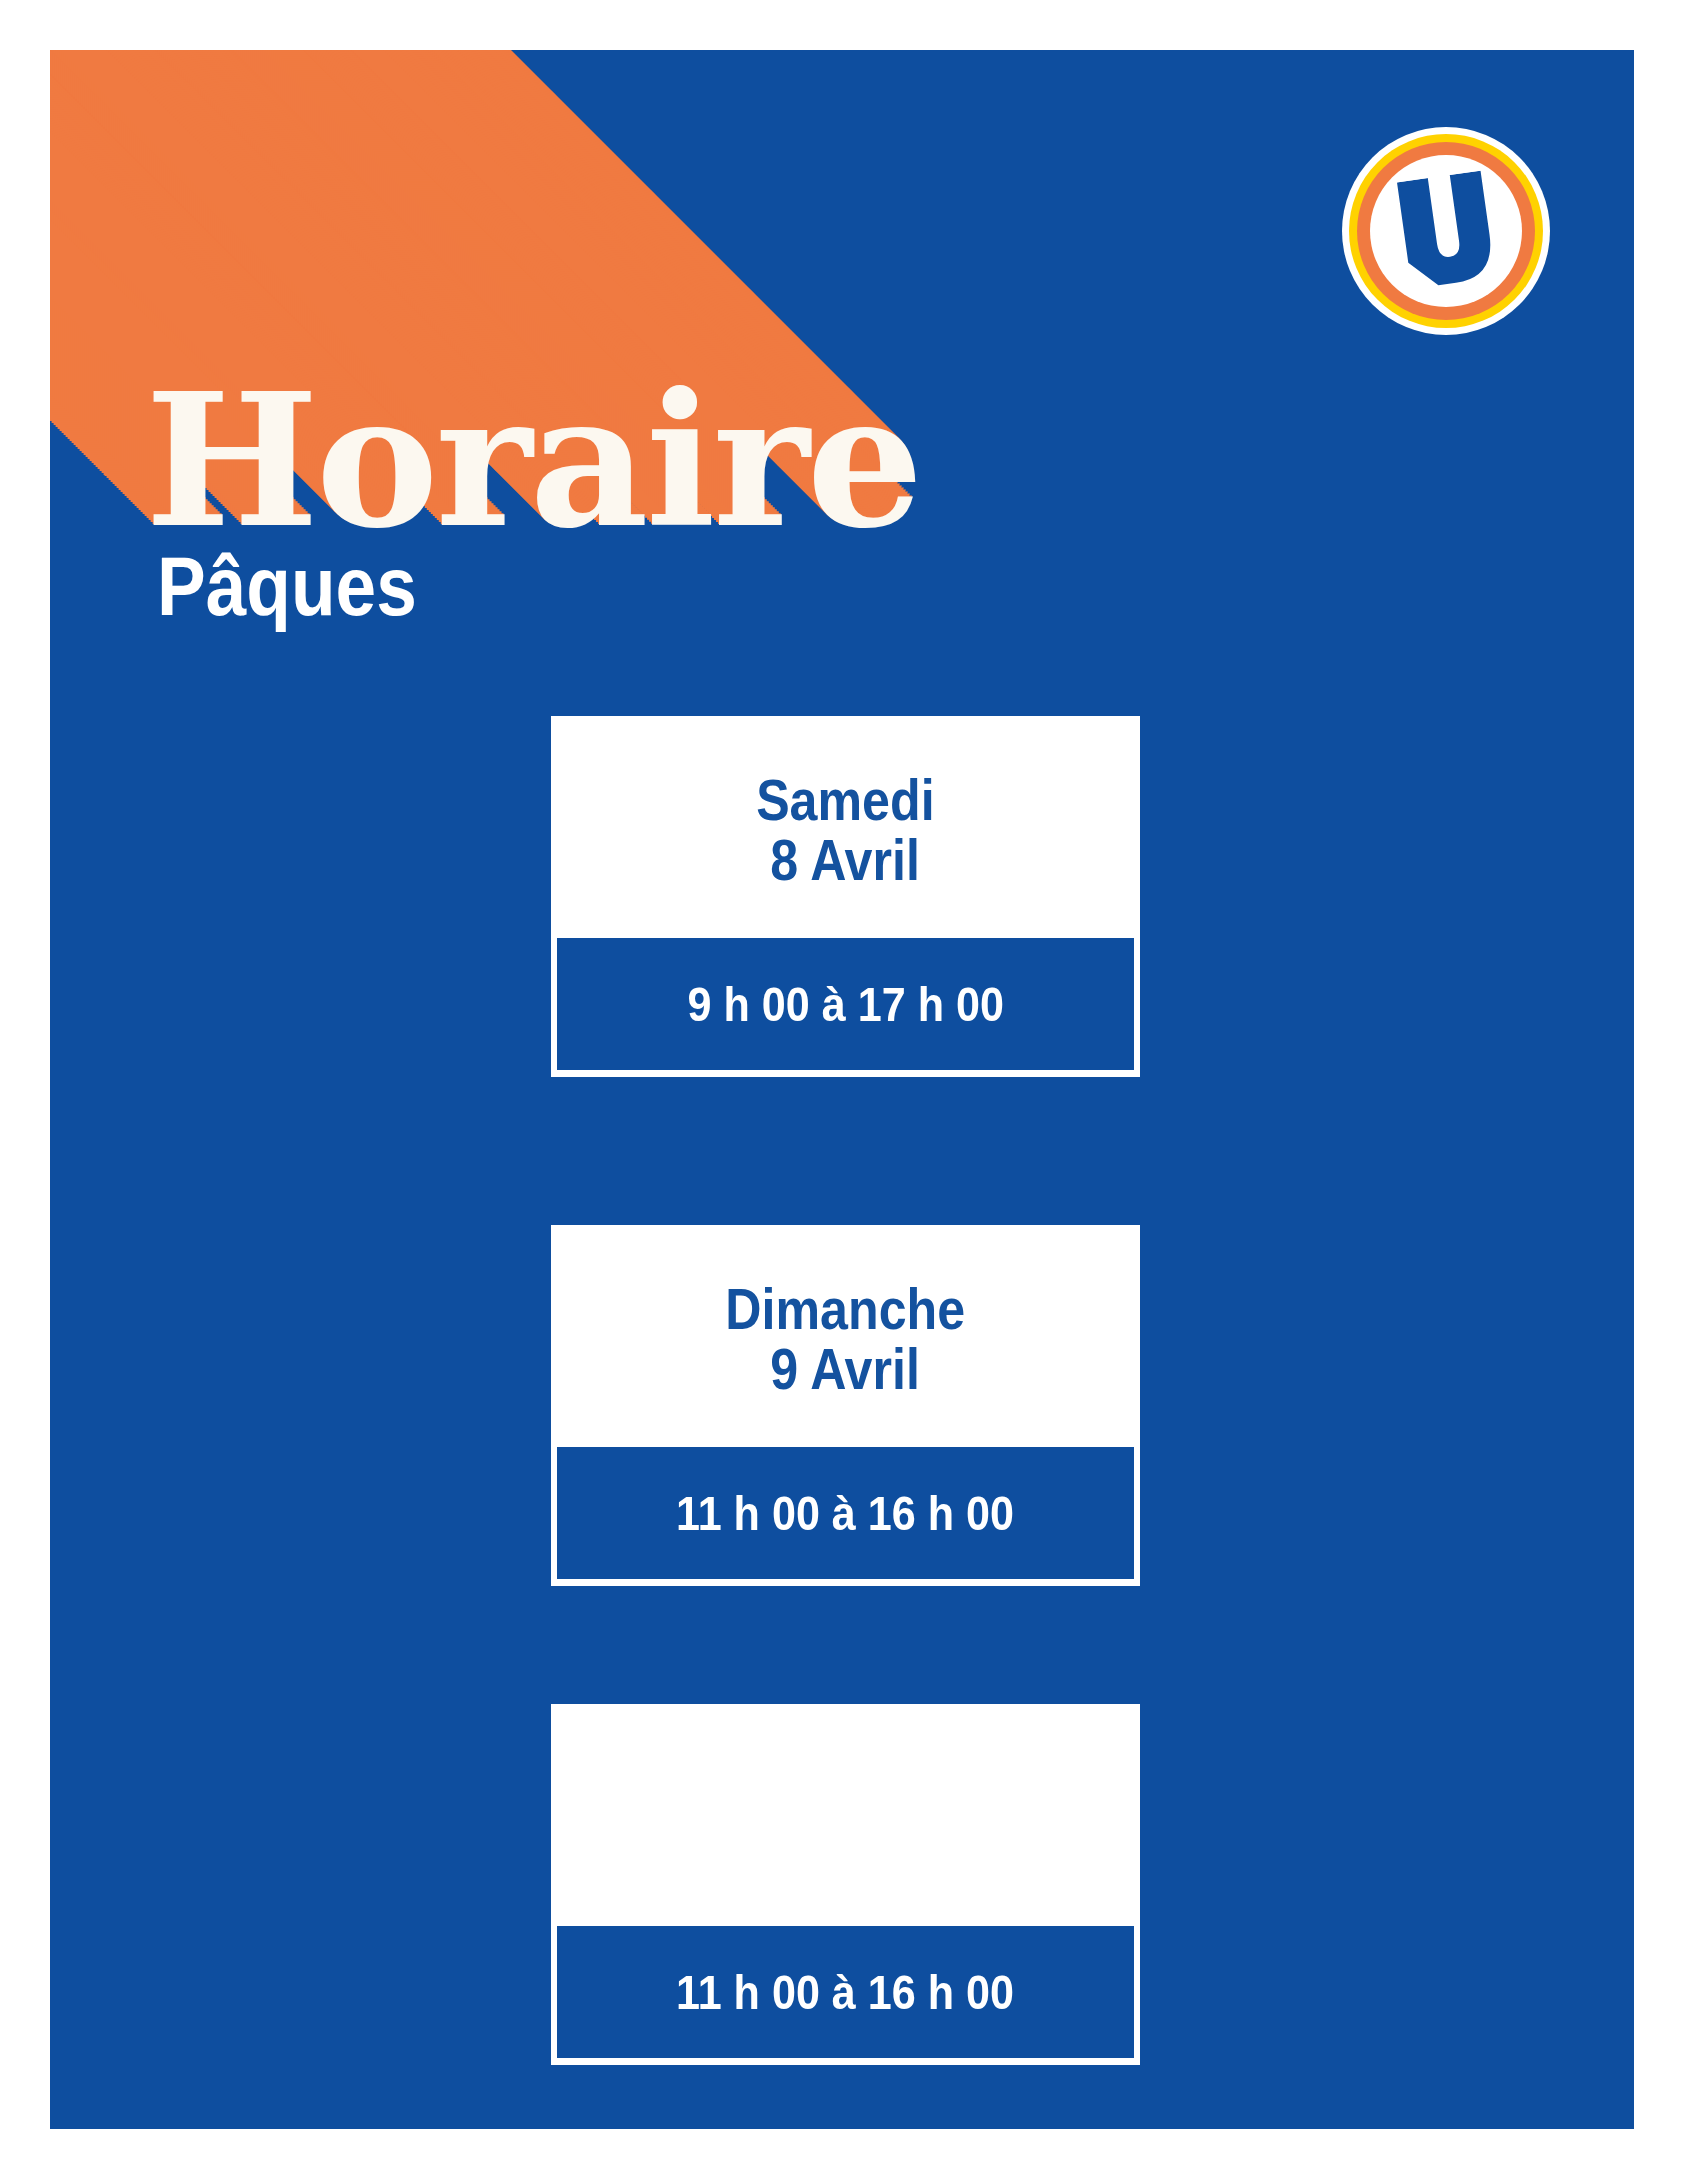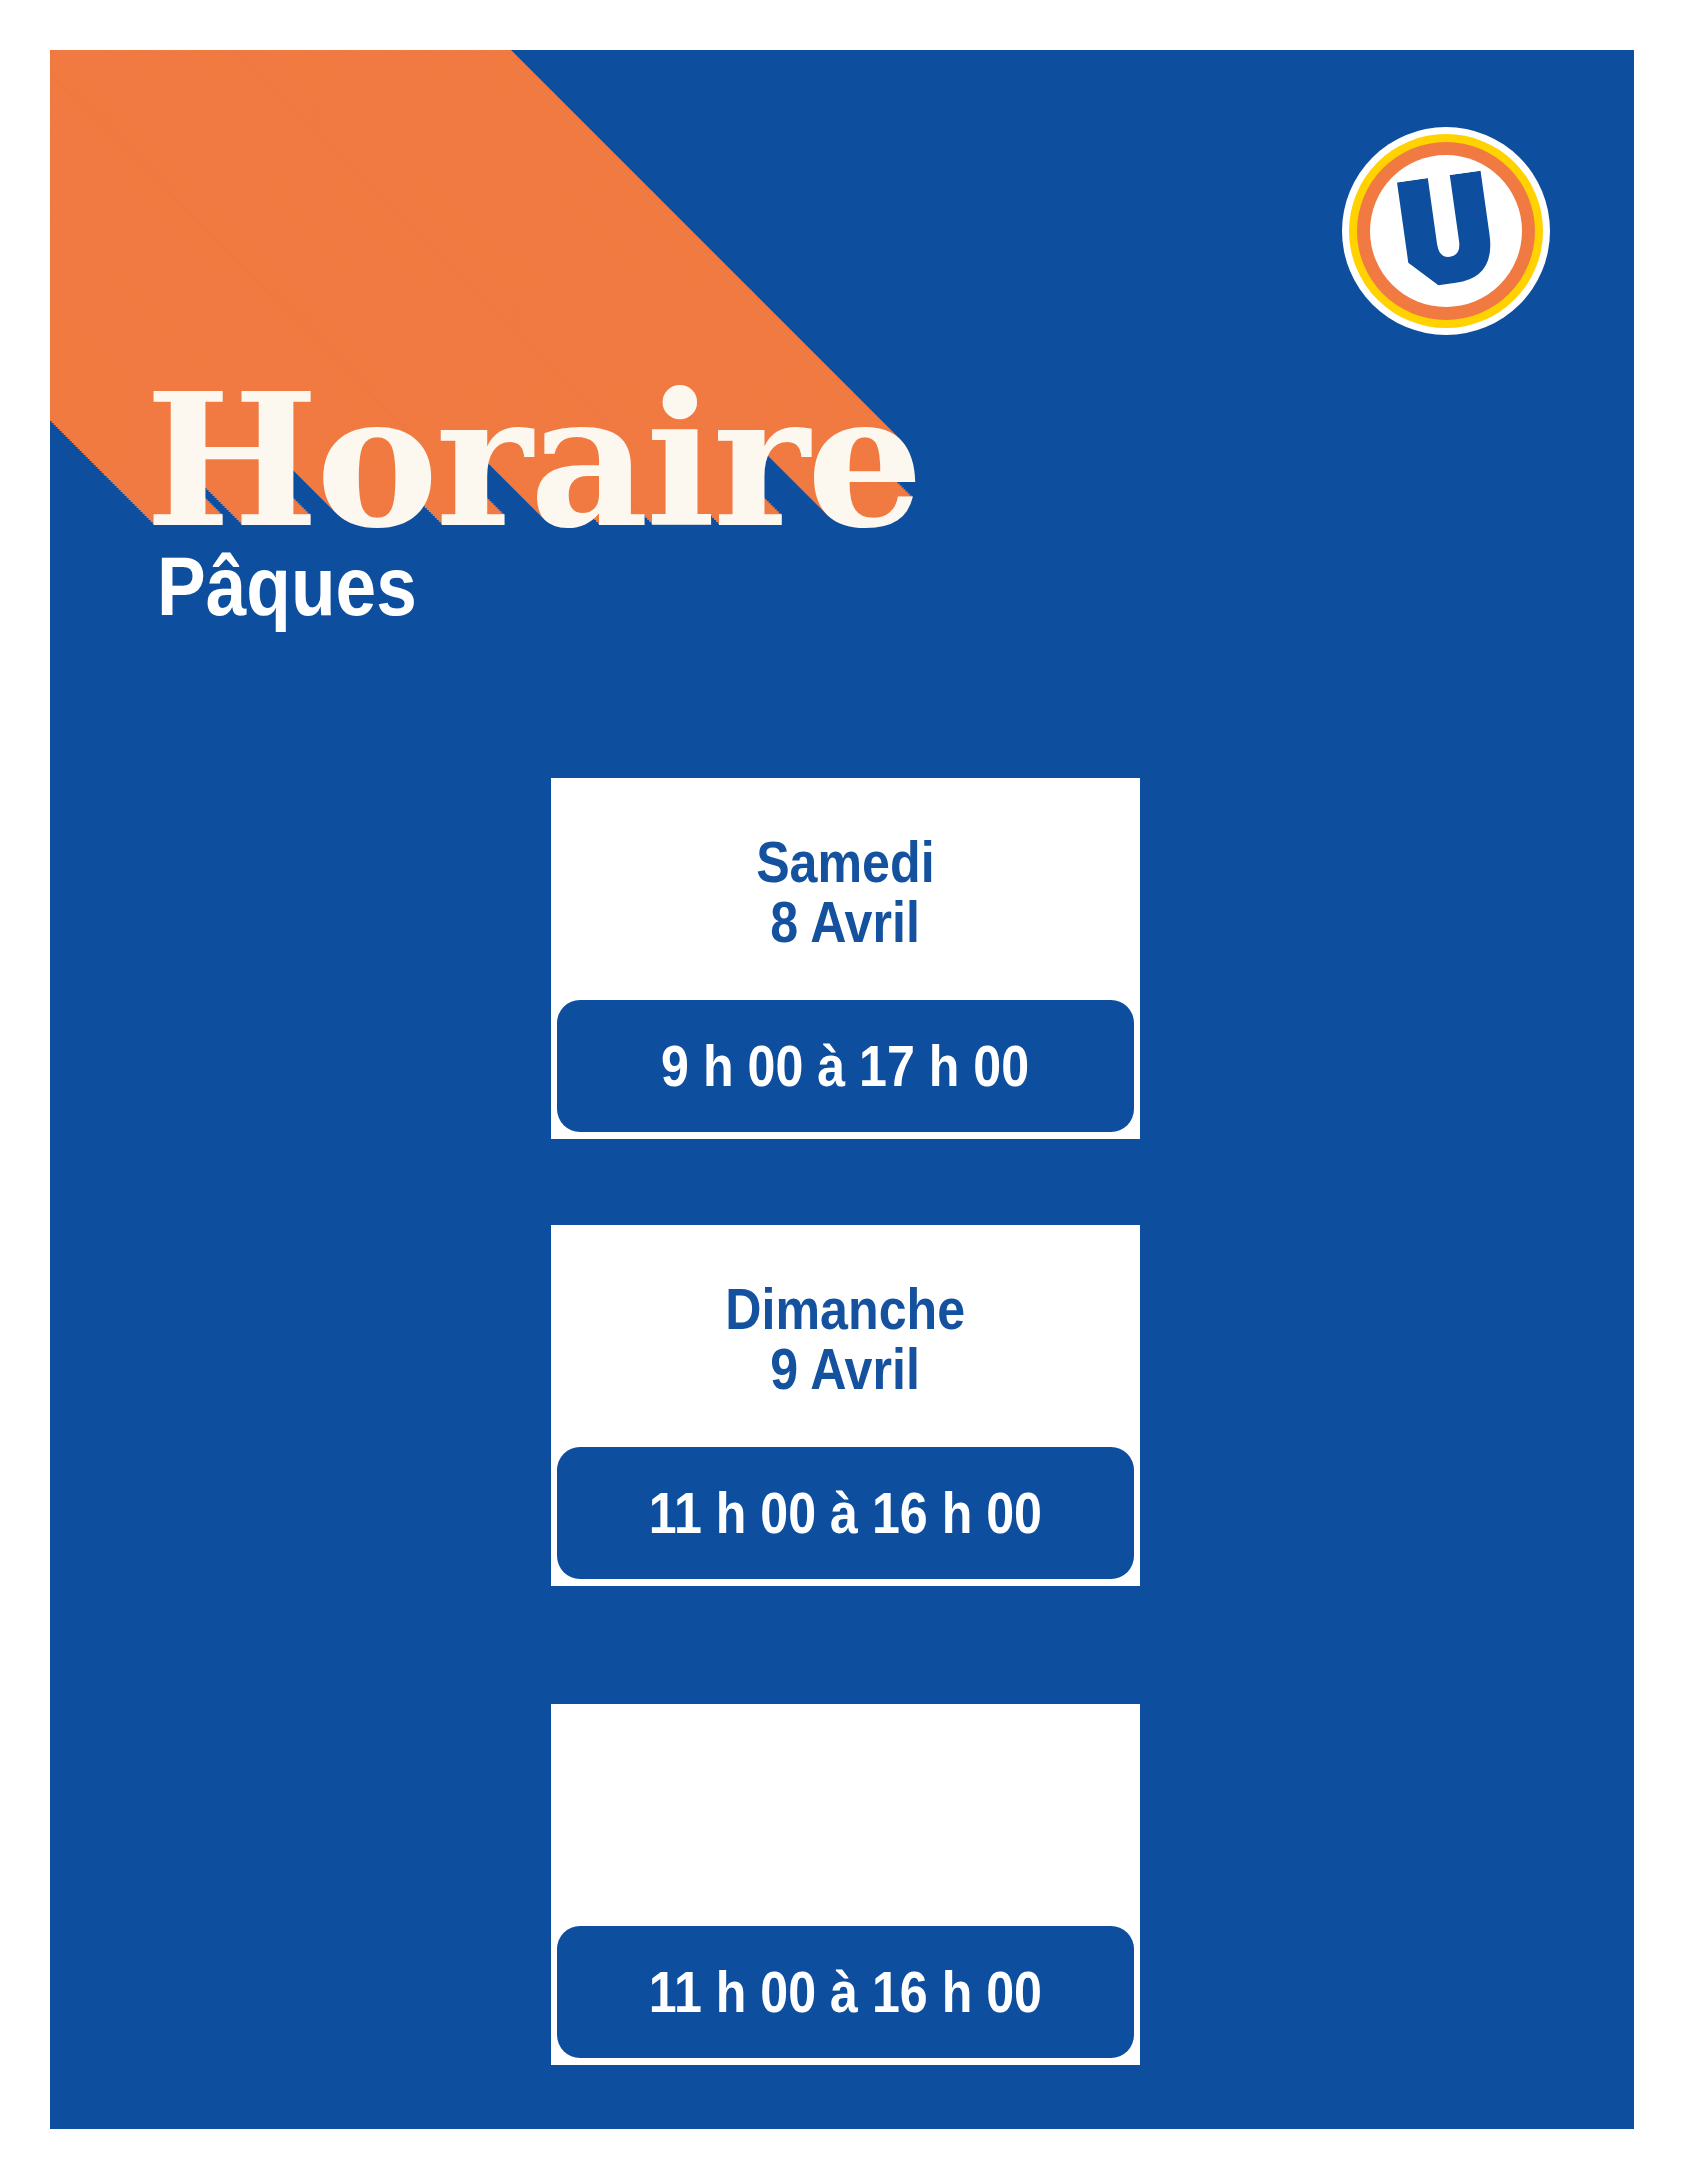--- a/index.html
+++ b/index.html
@@ -30,33 +30,33 @@
   }
   .ring-yellow{width:100%;height:100%;border-radius:50%;background:var(--yellow,#FFD200);
     padding:8px;box-sizing:border-box;}
   .ring-orange{width:100%;height:100%;border-radius:50%;background:var(--orange,#F07A41);
     padding:13px;box-sizing:border-box;}
   .logo-center{width:100%;height:100%;border-radius:50%;background:#ffffff;
     display:flex;align-items:center;justify-content:center;}
   .u-svg{width:115px;height:111px;transform:rotate(-8deg);fill:var(--blue,#0E4E9F);}
   
   .card{position:absolute;left:501px;width:589px;height:361px;background:#ffffff;}
-  .card.c1{top:728px}.card.c2{top:1175px}.card.c3{top:1654px}
+  .card.c1{top:666px}.card.c2{top:1175px}.card.c3{top:1654px}
   .date-area{
     position:absolute;left:0;right:0;top:0;height:222px;
     display:flex;flex-direction:column;align-items:center;justify-content:center;
     padding-top:6px;box-sizing:border-box;text-align:center;
     color:var(--text-blue,#14529F);font-weight:bold;font-size:57px;line-height:60px;
     white-space:nowrap;
   }
   .time-bar{
     position:absolute;left:6px;right:6px;top:222px;bottom:7px;
     background:var(--blue,#0E4E9F);
     display:flex;align-items:center;justify-content:center;
-    color:#ffffff;font-weight:bold;font-size:57px;white-space:nowrap;border-radius:23px;
+    color:#ffffff;font-weight:bold;font-size:49px;white-space:nowrap;
   }
 </style>
 </head>
 <body>
 
 <div class="page">
   <div class="canvas">
 
     <h1 class="title" style="text-shadow: rgb(240, 122, 65) -1px -1px 0px, rgb(240, 122, 65) -3px -3px 0px, rgb(240, 122, 65) -5px -5px 0px, rgb(240, 122, 65) -7px -7px 0px, rgb(240, 122, 65) -9px -9px 0px, rgb(240, 122, 65) -11px -11px 0px, rgb(240, 122, 65) -13px -13px 0px, rgb(240, 122, 65) -15px -15px 0px, rgb(240, 122, 65) -17px -17px 0px, rgb(240, 122, 65) -19px -19px 0px, rgb(240, 122, 65) -21px -21px 0px, rgb(240, 122, 65) -23px -23px 0px, rgb(240, 122, 65) -25px -25px 0px, rgb(240, 122, 65) -27px -27px 0px, rgb(240, 122, 65) -29px -29px 0px, rgb(240, 122, 65) -31px -31px 0px, rgb(240, 122, 65) -33px -33px 0px, rgb(240, 122, 65) -35px -35px 0px, rgb(240, 122, 65) -37px -37px 0px, rgb(240, 122, 65) -39px -39px 0px, rgb(240, 122, 65) -41px -41px 0px, rgb(240, 122, 65) -43px -43px 0px, rgb(240, 122, 65) -45px -45px 0px, rgb(240, 122, 65) -47px -47px 0px, rgb(240, 122, 65) -49px -49px 0px, rgb(240, 122, 65) -50px -50px 0px, rgb(240, 122, 65) -52px -52px 0px, rgb(240, 122, 65) -54px -54px 0px, rgb(240, 122, 65) -56px -56px 0px, rgb(240, 122, 65) -58px -58px 0px, rgb(240, 122, 65) -60px -60px 0px, rgb(240, 122, 65) -62px -62px 0px, rgb(240, 122, 65) -64px -64px 0px, rgb(240, 122, 65) -66px -66px 0px, rgb(240, 122, 65) -68px -68px 0px, rgb(240, 122, 65) -70px -70px 0px, rgb(240, 122, 65) -72px -72px 0px, rgb(240, 122, 65) -74px -74px 0px, rgb(240, 122, 65) -76px -76px 0px, rgb(240, 122, 65) -78px -78px 0px, rgb(240, 122, 65) -80px -80px 0px, rgb(240, 122, 65) -82px -82px 0px, rgb(240, 122, 65) -84px -84px 0px, rgb(240, 122, 65) -86px -86px 0px, rgb(240, 122, 65) -88px -88px 0px, rgb(240, 122, 65) -90px -90px 0px, rgb(240, 122, 65) -92px -92px 0px, rgb(240, 122, 65) -94px -94px 0px, rgb(240, 122, 65) -96px -96px 0px, rgb(240, 122, 65) -98px -98px 0px, rgb(240, 122, 65) -100px -100px 0px, rgb(240, 122, 65) -102px -102px 0px, rgb(240, 122, 65) -104px -104px 0px, rgb(240, 122, 65) -106px -106px 0px, rgb(240, 122, 65) -108px -108px 0px, rgb(240, 122, 65) -110px -110px 0px, rgb(240, 122, 65) -112px -112px 0px, rgb(240, 122, 65) -114px -114px 0px, rgb(240, 122, 65) -116px -116px 0px, rgb(240, 122, 65) -118px -118px 0px, rgb(240, 122, 65) -120px -120px 0px, rgb(240, 122, 65) -122px -122px 0px, rgb(240, 122, 65) -124px -124px 0px, rgb(240, 122, 65) -126px -126px 0px, rgb(240, 122, 65) -128px -128px 0px, rgb(240, 122, 65) -130px -130px 0px, rgb(240, 122, 65) -132px -132px 0px, rgb(240, 122, 65) -134px -134px 0px, rgb(240, 122, 65) -136px -136px 0px, rgb(240, 122, 65) -138px -138px 0px, rgb(240, 122, 65) -140px -140px 0px, rgb(240, 122, 65) -142px -142px 0px, rgb(240, 122, 65) -144px -144px 0px, rgb(240, 122, 65) -146px -146px 0px, rgb(240, 122, 65) -148px -148px 0px, rgb(240, 122, 65) -149px -149px 0px, rgb(240, 122, 65) -151px -151px 0px, rgb(240, 122, 65) -153px -153px 0px, rgb(240, 122, 65) -155px -155px 0px, rgb(240, 122, 65) -157px -157px 0px, rgb(240, 122, 65) -159px -159px 0px, rgb(240, 122, 65) -161px -161px 0px, rgb(240, 122, 65) -163px -163px 0px, rgb(240, 122, 65) -165px -165px 0px, rgb(240, 122, 65) -167px -167px 0px, rgb(240, 122, 65) -169px -169px 0px, rgb(240, 122, 65) -171px -171px 0px, rgb(240, 122, 65) -173px -173px 0px, rgb(240, 122, 65) -175px -175px 0px, rgb(240, 122, 65) -177px -177px 0px, rgb(240, 122, 65) -179px -179px 0px, rgb(240, 122, 65) -181px -181px 0px, rgb(240, 122, 65) -183px -183px 0px, rgb(240, 122, 65) -185px -185px 0px, rgb(240, 122, 65) -187px -187px 0px, rgb(240, 122, 65) -189px -189px 0px, rgb(240, 122, 65) -191px -191px 0px, rgb(240, 122, 65) -193px -193px 0px, rgb(240, 122, 65) -195px -195px 0px, rgb(240, 122, 65) -197px -197px 0px, rgb(240, 122, 65) -199px -199px 0px, rgb(240, 122, 65) -201px -201px 0px, rgb(240, 122, 65) -203px -203px 0px, rgb(240, 122, 65) -205px -205px 0px, rgb(240, 122, 65) -207px -207px 0px, rgb(240, 122, 65) -209px -209px 0px, rgb(240, 122, 65) -211px -211px 0px, rgb(240, 122, 65) -213px -213px 0px, rgb(240, 122, 65) -215px -215px 0px, rgb(240, 122, 65) -217px -217px 0px, rgb(240, 122, 65) -219px -219px 0px, rgb(240, 122, 65) -221px -221px 0px, rgb(240, 122, 65) -223px -223px 0px, rgb(240, 122, 65) -225px -225px 0px, rgb(240, 122, 65) -227px -227px 0px, rgb(240, 122, 65) -229px -229px 0px, rgb(240, 122, 65) -231px -231px 0px, rgb(240, 122, 65) -233px -233px 0px, rgb(240, 122, 65) -235px -235px 0px, rgb(240, 122, 65) -237px -237px 0px, rgb(240, 122, 65) -239px -239px 0px, rgb(240, 122, 65) -241px -241px 0px, rgb(240, 122, 65) -243px -243px 0px, rgb(240, 122, 65) -245px -245px 0px, rgb(240, 122, 65) -247px -247px 0px, rgb(240, 122, 65) -248px -248px 0px, rgb(240, 122, 65) -250px -250px 0px, rgb(240, 122, 65) -252px -252px 0px, rgb(240, 122, 65) -254px -254px 0px, rgb(240, 122, 65) -256px -256px 0px, rgb(240, 122, 65) -258px -258px 0px, rgb(240, 122, 65) -260px -260px 0px, rgb(240, 122, 65) -262px -262px 0px, rgb(240, 122, 65) -264px -264px 0px, rgb(240, 122, 65) -266px -266px 0px, rgb(240, 122, 65) -268px -268px 0px, rgb(240, 122, 65) -270px -270px 0px, rgb(240, 122, 65) -272px -272px 0px, rgb(240, 122, 65) -274px -274px 0px, rgb(240, 122, 65) -276px -276px 0px, rgb(240, 122, 65) -278px -278px 0px, rgb(240, 122, 65) -280px -280px 0px, rgb(240, 122, 65) -282px -282px 0px, rgb(240, 122, 65) -284px -284px 0px, rgb(240, 122, 65) -286px -286px 0px, rgb(240, 122, 65) -288px -288px 0px, rgb(240, 122, 65) -290px -290px 0px, rgb(240, 122, 65) -292px -292px 0px, rgb(240, 122, 65) -294px -294px 0px, rgb(240, 122, 65) -296px -296px 0px, rgb(240, 122, 65) -298px -298px 0px, rgb(240, 122, 65) -300px -300px 0px, rgb(240, 122, 65) -302px -302px 0px, rgb(240, 122, 65) -304px -304px 0px, rgb(240, 122, 65) -306px -306px 0px, rgb(240, 122, 65) -308px -308px 0px, rgb(240, 122, 65) -310px -310px 0px, rgb(240, 122, 65) -312px -312px 0px, rgb(240, 122, 65) -314px -314px 0px, rgb(240, 122, 65) -316px -316px 0px, rgb(240, 122, 65) -318px -318px 0px, rgb(240, 122, 65) -320px -320px 0px, rgb(240, 122, 65) -322px -322px 0px, rgb(240, 122, 65) -324px -324px 0px, rgb(240, 122, 65) -326px -326px 0px, rgb(240, 122, 65) -328px -328px 0px, rgb(240, 122, 65) -330px -330px 0px, rgb(240, 122, 65) -332px -332px 0px, rgb(240, 122, 65) -334px -334px 0px, rgb(240, 122, 65) -336px -336px 0px, rgb(240, 122, 65) -338px -338px 0px, rgb(240, 122, 65) -340px -340px 0px, rgb(240, 122, 65) -342px -342px 0px, rgb(240, 122, 65) -344px -344px 0px, rgb(240, 122, 65) -346px -346px 0px, rgb(240, 122, 65) -347px -347px 0px, rgb(240, 122, 65) -349px -349px 0px, rgb(240, 122, 65) -351px -351px 0px, rgb(240, 122, 65) -353px -353px 0px, rgb(240, 122, 65) -355px -355px 0px, rgb(240, 122, 65) -357px -357px 0px, rgb(240, 122, 65) -359px -359px 0px, rgb(240, 122, 65) -361px -361px 0px, rgb(240, 122, 65) -363px -363px 0px, rgb(240, 122, 65) -365px -365px 0px, rgb(240, 122, 65) -367px -367px 0px, rgb(240, 122, 65) -369px -369px 0px, rgb(240, 122, 65) -371px -371px 0px, rgb(240, 122, 65) -373px -373px 0px, rgb(240, 122, 65) -375px -375px 0px, rgb(240, 122, 65) -377px -377px 0px, rgb(240, 122, 65) -379px -379px 0px, rgb(240, 122, 65) -381px -381px 0px, rgb(240, 122, 65) -383px -383px 0px, rgb(240, 122, 65) -385px -385px 0px, rgb(240, 122, 65) -387px -387px 0px, rgb(240, 122, 65) -389px -389px 0px, rgb(240, 122, 65) -391px -391px 0px, rgb(240, 122, 65) -393px -393px 0px, rgb(240, 122, 65) -395px -395px 0px, rgb(240, 122, 65) -397px -397px 0px, rgb(240, 122, 65) -399px -399px 0px, rgb(240, 122, 65) -401px -401px 0px, rgb(240, 122, 65) -403px -403px 0px, rgb(240, 122, 65) -405px -405px 0px, rgb(240, 122, 65) -407px -407px 0px, rgb(240, 122, 65) -409px -409px 0px, rgb(240, 122, 65) -411px -411px 0px, rgb(240, 122, 65) -413px -413px 0px, rgb(240, 122, 65) -415px -415px 0px, rgb(240, 122, 65) -417px -417px 0px, rgb(240, 122, 65) -419px -419px 0px, rgb(240, 122, 65) -421px -421px 0px, rgb(240, 122, 65) -423px -423px 0px, rgb(240, 122, 65) -425px -425px 0px, rgb(240, 122, 65) -427px -427px 0px, rgb(240, 122, 65) -429px -429px 0px, rgb(240, 122, 65) -431px -431px 0px, rgb(240, 122, 65) -433px -433px 0px, rgb(240, 122, 65) -435px -435px 0px, rgb(240, 122, 65) -437px -437px 0px, rgb(240, 122, 65) -439px -439px 0px, rgb(240, 122, 65) -441px -441px 0px, rgb(240, 122, 65) -443px -443px 0px, rgb(240, 122, 65) -445px -445px 0px, rgb(240, 122, 65) -447px -447px 0px, rgb(240, 122, 65) -448px -448px 0px, rgb(240, 122, 65) -450px -450px 0px, rgb(240, 122, 65) -452px -452px 0px, rgb(240, 122, 65) -454px -454px 0px, rgb(240, 122, 65) -456px -456px 0px, rgb(240, 122, 65) -458px -458px 0px, rgb(240, 122, 65) -460px -460px 0px, rgb(240, 122, 65) -462px -462px 0px, rgb(240, 122, 65) -464px -464px 0px, rgb(240, 122, 65) -466px -466px 0px, rgb(240, 122, 65) -468px -468px 0px, rgb(240, 122, 65) -470px -470px 0px, rgb(240, 122, 65) -472px -472px 0px, rgb(240, 122, 65) -474px -474px 0px, rgb(240, 122, 65) -476px -476px 0px, rgb(240, 122, 65) -478px -478px 0px, rgb(240, 122, 65) -480px -480px 0px, rgb(240, 122, 65) -482px -482px 0px, rgb(240, 122, 65) -484px -484px 0px, rgb(240, 122, 65) -486px -486px 0px, rgb(240, 122, 65) -488px -488px 0px, rgb(240, 122, 65) -490px -490px 0px, rgb(240, 122, 65) -492px -492px 0px, rgb(240, 122, 65) -494px -494px 0px, rgb(240, 122, 65) -496px -496px 0px, rgb(240, 122, 65) -498px -498px 0px, rgb(240, 122, 65) -500px -500px 0px, rgb(240, 122, 65) -502px -502px 0px, rgb(240, 122, 65) -504px -504px 0px, rgb(240, 122, 65) -506px -506px 0px, rgb(240, 122, 65) -508px -508px 0px, rgb(240, 122, 65) -510px -510px 0px, rgb(240, 122, 65) -512px -512px 0px, rgb(240, 122, 65) -514px -514px 0px, rgb(240, 122, 65) -516px -516px 0px, rgb(240, 122, 65) -518px -518px 0px, rgb(240, 122, 65) -520px -520px 0px, rgb(240, 122, 65) -522px -522px 0px, rgb(240, 122, 65) -524px -524px 0px, rgb(240, 122, 65) -526px -526px 0px, rgb(240, 122, 65) -528px -528px 0px, rgb(240, 122, 65) -530px -530px 0px, rgb(240, 122, 65) -532px -532px 0px, rgb(240, 122, 65) -534px -534px 0px, rgb(240, 122, 65) -536px -536px 0px, rgb(240, 122, 65) -538px -538px 0px, rgb(240, 122, 65) -540px -540px 0px, rgb(240, 122, 65) -542px -542px 0px, rgb(240, 122, 65) -544px -544px 0px, rgb(240, 122, 65) -546px -546px 0px, rgb(240, 122, 65) -547px -547px 0px, rgb(240, 122, 65) -549px -549px 0px, rgb(240, 122, 65) -551px -551px 0px, rgb(240, 122, 65) -553px -553px 0px, rgb(240, 122, 65) -555px -555px 0px, rgb(240, 122, 65) -557px -557px 0px, rgb(240, 122, 65) -559px -559px 0px, rgb(240, 122, 65) -561px -561px 0px, rgb(240, 122, 65) -563px -563px 0px, rgb(240, 122, 65) -565px -565px 0px, rgb(240, 122, 65) -567px -567px 0px, rgb(240, 122, 65) -569px -569px 0px, rgb(240, 122, 65) -571px -571px 0px, rgb(240, 122, 65) -573px -573px 0px, rgb(240, 122, 65) -575px -575px 0px, rgb(240, 122, 65) -577px -577px 0px, rgb(240, 122, 65) -579px -579px 0px, rgb(240, 122, 65) -581px -581px 0px, rgb(240, 122, 65) -583px -583px 0px, rgb(240, 122, 65) -585px -585px 0px, rgb(240, 122, 65) -587px -587px 0px, rgb(240, 122, 65) -589px -589px 0px, rgb(240, 122, 65) -591px -591px 0px, rgb(240, 122, 65) -593px -593px 0px, rgb(240, 122, 65) -595px -595px 0px, rgb(240, 122, 65) -597px -597px 0px, rgb(240, 122, 65) -599px -599px 0px, rgb(240, 122, 65) -601px -601px 0px, rgb(240, 122, 65) -603px -603px 0px, rgb(240, 122, 65) -605px -605px 0px, rgb(240, 122, 65) -607px -607px 0px, rgb(240, 122, 65) -609px -609px 0px, rgb(240, 122, 65) -611px -611px 0px, rgb(240, 122, 65) -613px -613px 0px, rgb(240, 122, 65) -615px -615px 0px, rgb(240, 122, 65) -617px -617px 0px, rgb(240, 122, 65) -619px -619px 0px, rgb(240, 122, 65) -621px -621px 0px, rgb(240, 122, 65) -623px -623px 0px, rgb(240, 122, 65) -625px -625px 0px, rgb(240, 122, 65) -627px -627px 0px, rgb(240, 122, 65) -629px -629px 0px, rgb(240, 122, 65) -631px -631px 0px, rgb(240, 122, 65) -633px -633px 0px, rgb(240, 122, 65) -635px -635px 0px, rgb(240, 122, 65) -637px -637px 0px, rgb(240, 122, 65) -639px -639px 0px, rgb(240, 122, 65) -641px -641px 0px, rgb(240, 122, 65) -643px -643px 0px, rgb(240, 122, 65) -645px -645px 0px, rgb(240, 122, 65) -646px -646px 0px, rgb(240, 122, 65) -648px -648px 0px, rgb(240, 122, 65) -650px -650px 0px, rgb(240, 122, 65) -652px -652px 0px, rgb(240, 122, 65) -654px -654px 0px, rgb(240, 122, 65) -656px -656px 0px, rgb(240, 122, 65) -658px -658px 0px, rgb(240, 122, 65) -660px -660px 0px, rgb(240, 122, 65) -662px -662px 0px, rgb(240, 122, 65) -664px -664px 0px, rgb(240, 122, 65) -666px -666px 0px, rgb(240, 122, 65) -668px -668px 0px, rgb(240, 122, 65) -670px -670px 0px, rgb(240, 122, 65) -672px -672px 0px, rgb(240, 122, 65) -674px -674px 0px, rgb(240, 122, 65) -676px -676px 0px, rgb(240, 122, 65) -678px -678px 0px, rgb(240, 122, 65) -680px -680px 0px, rgb(240, 122, 65) -682px -682px 0px, rgb(240, 122, 65) -684px -684px 0px, rgb(240, 122, 65) -686px -686px 0px, rgb(240, 122, 65) -688px -688px 0px, rgb(240, 122, 65) -690px -690px 0px, rgb(240, 122, 65) -692px -692px 0px, rgb(240, 122, 65) -694px -694px 0px, rgb(240, 122, 65) -696px -696px 0px, rgb(240, 122, 65) -698px -698px 0px, rgb(240, 122, 65) -700px -700px 0px, rgb(240, 122, 65) -702px -702px 0px, rgb(240, 122, 65) -704px -704px 0px, rgb(240, 122, 65) -706px -706px 0px, rgb(240, 122, 65) -708px -708px 0px, rgb(240, 122, 65) -710px -710px 0px, rgb(240, 122, 65) -712px -712px 0px, rgb(240, 122, 65) -714px -714px 0px, rgb(240, 122, 65) -716px -716px 0px, rgb(240, 122, 65) -718px -718px 0px, rgb(240, 122, 65) -720px -720px 0px, rgb(240, 122, 65) -722px -722px 0px, rgb(240, 122, 65) -724px -724px 0px, rgb(240, 122, 65) -726px -726px 0px, rgb(240, 122, 65) -728px -728px 0px, rgb(240, 122, 65) -730px -730px 0px, rgb(240, 122, 65) -732px -732px 0px, rgb(240, 122, 65) -734px -734px 0px, rgb(240, 122, 65) -736px -736px 0px, rgb(240, 122, 65) -738px -738px 0px, rgb(240, 122, 65) -740px -740px 0px, rgb(240, 122, 65) -742px -742px 0px, rgb(240, 122, 65) -744px -744px 0px, rgb(240, 122, 65) -745px -745px 0px, rgb(240, 122, 65) -747px -747px 0px, rgb(240, 122, 65) -749px -749px 0px, rgb(240, 122, 65) -751px -751px 0px, rgb(240, 122, 65) -753px -753px 0px, rgb(240, 122, 65) -755px -755px 0px, rgb(240, 122, 65) -757px -757px 0px, rgb(240, 122, 65) -759px -759px 0px, rgb(240, 122, 65) -761px -761px 0px, rgb(240, 122, 65) -763px -763px 0px, rgb(240, 122, 65) -765px -765px 0px, rgb(240, 122, 65) -767px -767px 0px, rgb(240, 122, 65) -769px -769px 0px, rgb(240, 122, 65) -771px -771px 0px, rgb(240, 122, 65) -773px -773px 0px, rgb(240, 122, 65) -775px -775px 0px, rgb(240, 122, 65) -777px -777px 0px, rgb(240, 122, 65) -779px -779px 0px, rgb(240, 122, 65) -781px -781px 0px, rgb(240, 122, 65) -783px -783px 0px, rgb(240, 122, 65) -785px -785px 0px, rgb(240, 122, 65) -787px -787px 0px, rgb(240, 122, 65) -789px -789px 0px, rgb(240, 122, 65) -791px -791px 0px, rgb(240, 122, 65) -793px -793px 0px, rgb(240, 122, 65) -795px -795px 0px, rgb(240, 122, 65) -797px -797px 0px, rgb(240, 122, 65) -799px -799px 0px, rgb(240, 122, 65) -801px -801px 0px, rgb(240, 122, 65) -803px -803px 0px, rgb(240, 122, 65) -805px -805px 0px, rgb(240, 122, 65) -807px -807px 0px, rgb(240, 122, 65) -809px -809px 0px, rgb(240, 122, 65) -811px -811px 0px, rgb(240, 122, 65) -813px -813px 0px, rgb(240, 122, 65) -815px -815px 0px, rgb(240, 122, 65) -817px -817px 0px, rgb(240, 122, 65) -819px -819px 0px, rgb(240, 122, 65) -821px -821px 0px, rgb(240, 122, 65) -823px -823px 0px, rgb(240, 122, 65) -825px -825px 0px, rgb(240, 122, 65) -827px -827px 0px, rgb(240, 122, 65) -829px -829px 0px, rgb(240, 122, 65) -831px -831px 0px, rgb(240, 122, 65) -833px -833px 0px, rgb(240, 122, 65) -835px -835px 0px, rgb(240, 122, 65) -837px -837px 0px, rgb(240, 122, 65) -839px -839px 0px, rgb(240, 122, 65) -841px -841px 0px, rgb(240, 122, 65) -843px -843px 0px, rgb(240, 122, 65) -844px -844px 0px, rgb(240, 122, 65) -846px -846px 0px, rgb(240, 122, 65) -848px -848px 0px, rgb(240, 122, 65) -850px -850px 0px, rgb(240, 122, 65) -852px -852px 0px, rgb(240, 122, 65) -854px -854px 0px, rgb(240, 122, 65) -856px -856px 0px, rgb(240, 122, 65) -858px -858px 0px, rgb(240, 122, 65) -860px -860px 0px, rgb(240, 122, 65) -862px -862px 0px, rgb(240, 122, 65) -864px -864px 0px, rgb(240, 122, 65) -866px -866px 0px, rgb(240, 122, 65) -868px -868px 0px, rgb(240, 122, 65) -870px -870px 0px, rgb(240, 122, 65) -872px -872px 0px, rgb(240, 122, 65) -874px -874px 0px, rgb(240, 122, 65) -876px -876px 0px, rgb(240, 122, 65) -878px -878px 0px, rgb(240, 122, 65) -880px -880px 0px, rgb(240, 122, 65) -882px -882px 0px, rgb(240, 122, 65) -884px -884px 0px, rgb(240, 122, 65) -886px -886px 0px, rgb(240, 122, 65) -888px -888px 0px, rgb(240, 122, 65) -890px -890px 0px;">Horaire</h1>
 

